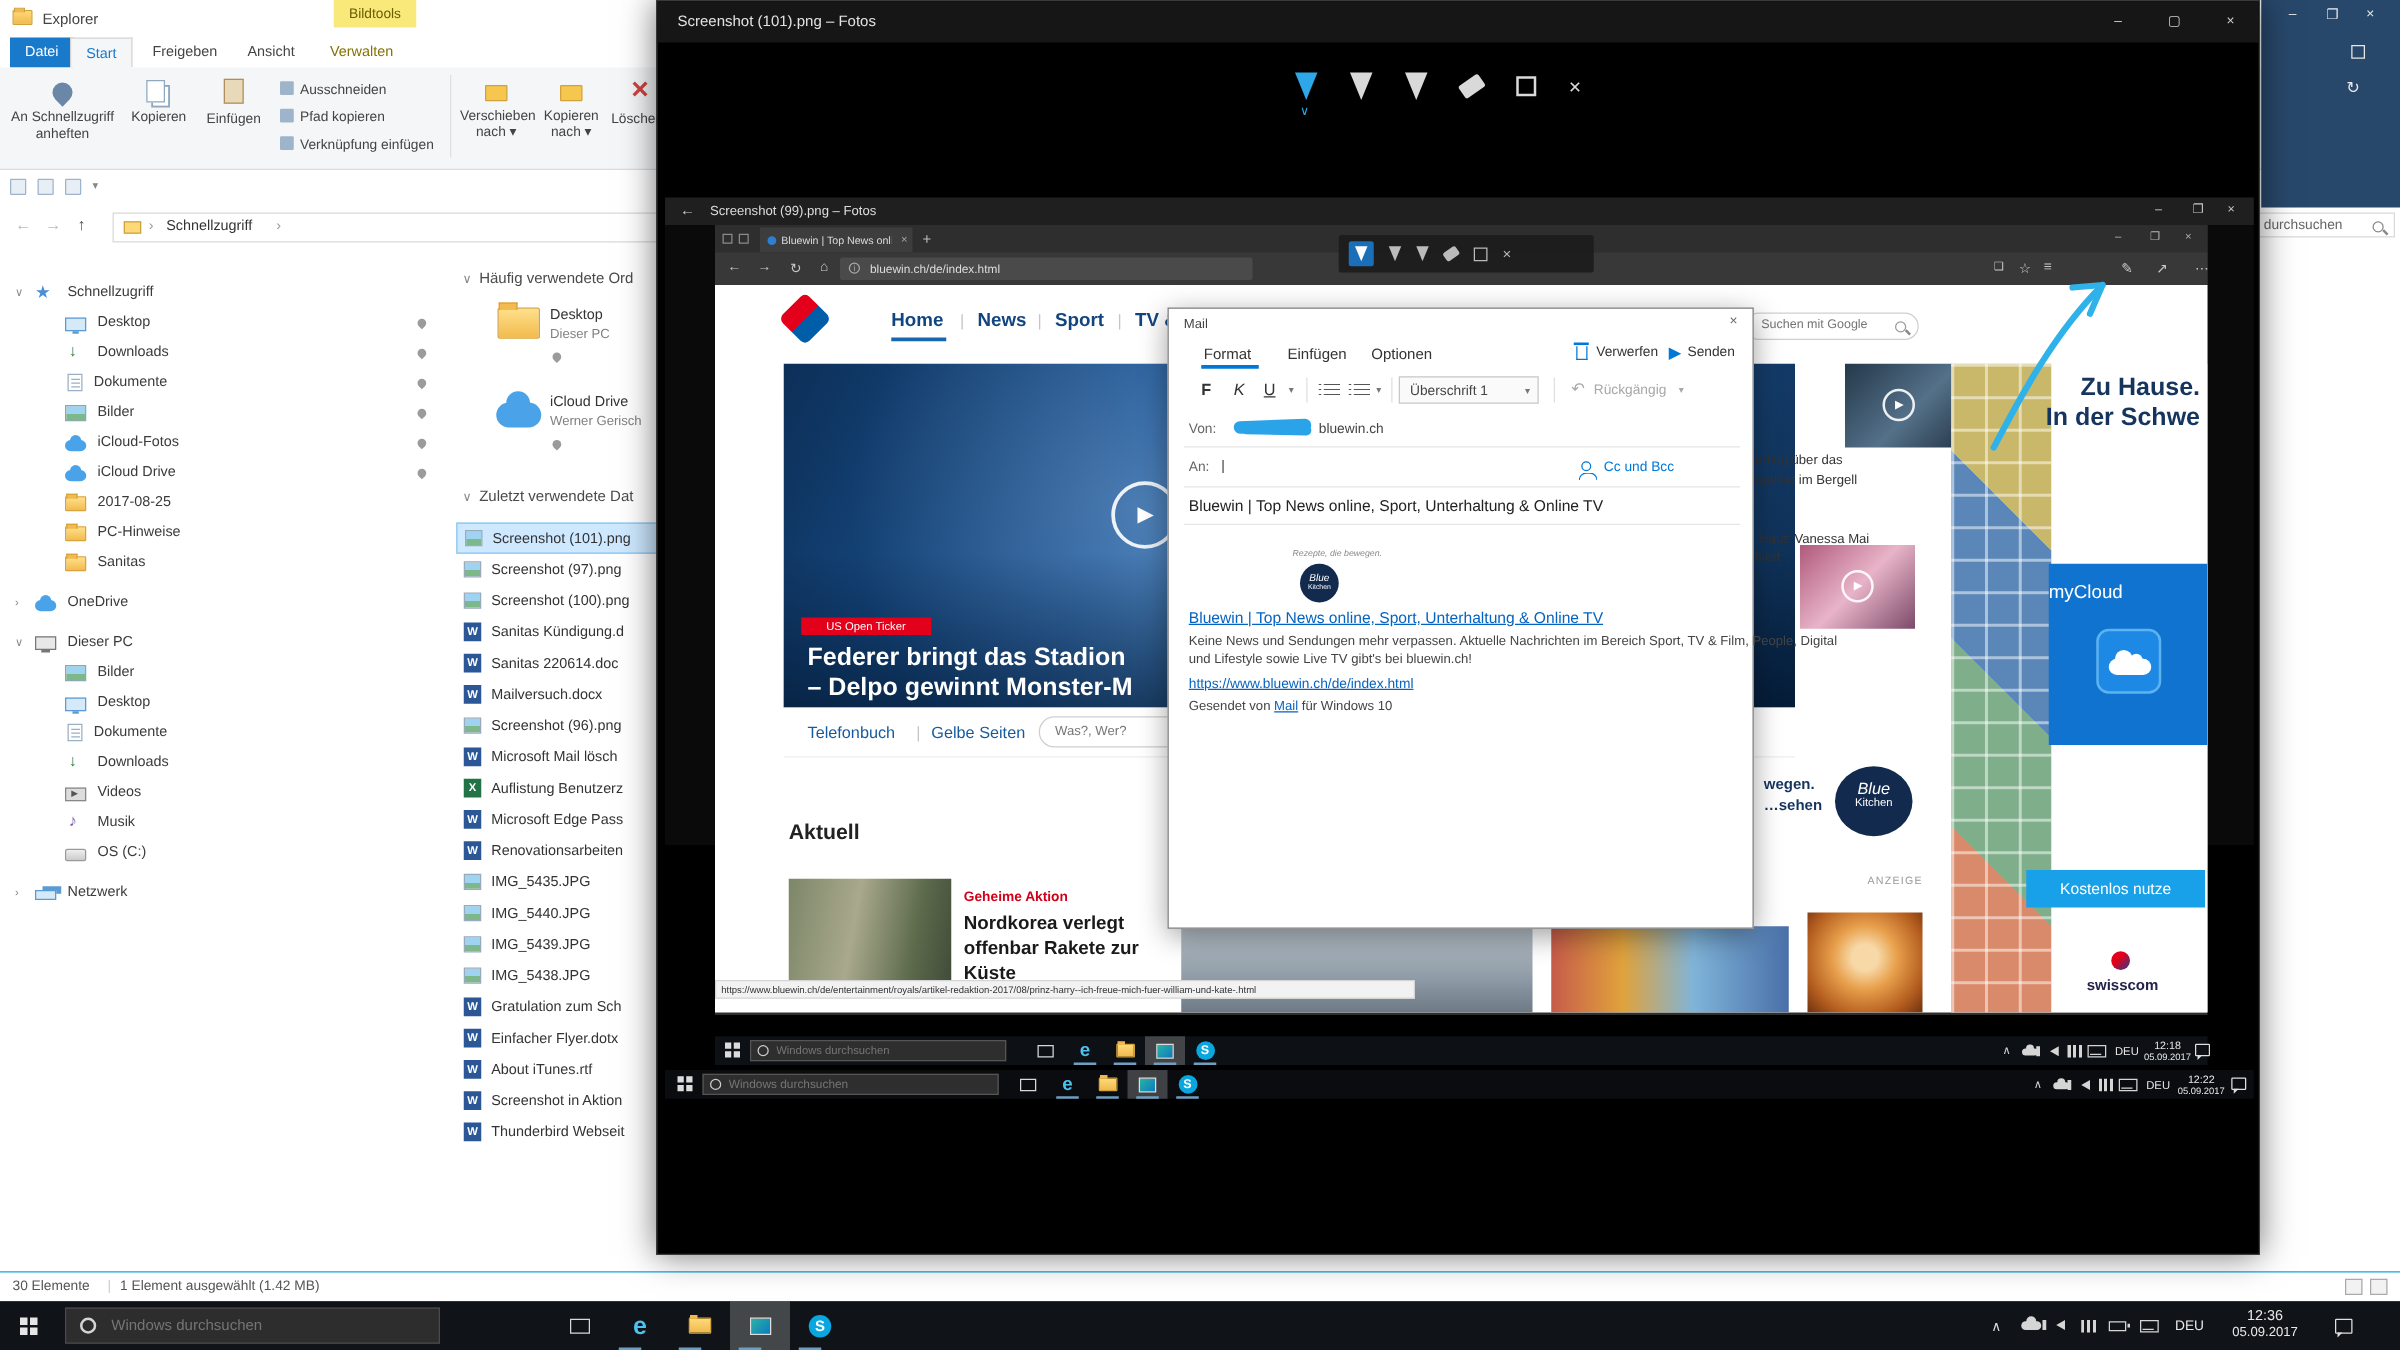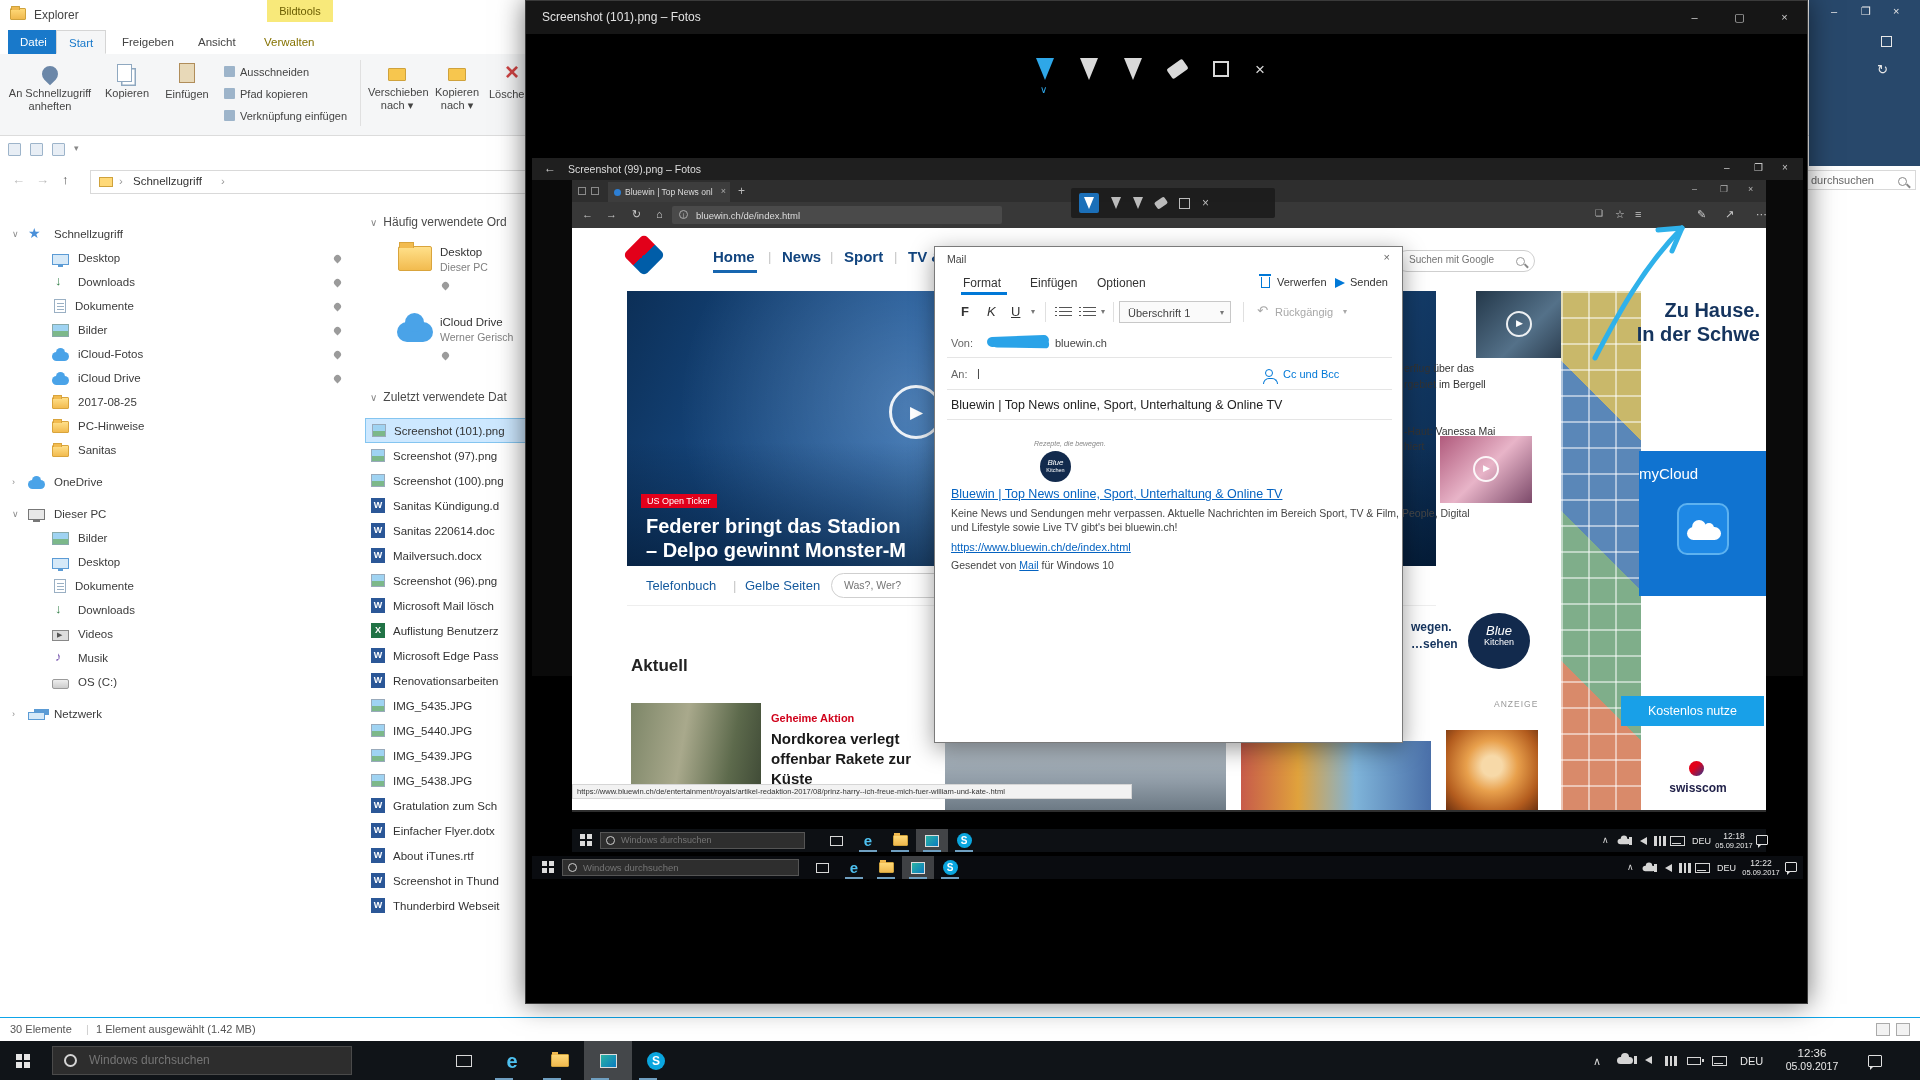--- a/index.html
+++ b/index.html
@@ -146,21 +146,21 @@
 .bw-logo{position:absolute;left:57px;top:12px;width:30px;height:30px;transform:rotate(45deg);background:linear-gradient(90deg,#e2001a 50%,#005da8 50%);border-radius:5px}
 .bw-nav-item{position:absolute;top:20px;font-size:15px;font-weight:bold;color:#12457f}
 .bw-sep{position:absolute;top:21px;color:#c5c5c5;font-size:13px}
 .bw-underline{position:absolute;top:42px;height:3px;background:#1766b0}
 .bw-search{position:absolute;left:824px;top:22px;width:139px;height:22px;border:1px solid #cfcfcf;border-radius:12px}
 .bw-search input{position:absolute;left:12px;top:3px;width:100px;font-size:10px;color:#8a8a8a}
 .hero{position:absolute;left:55px;top:63px;width:809px;height:275px;background:radial-gradient(circle at 35% 42%,rgba(255,255,255,.2),transparent 42%),linear-gradient(115deg,#0c2f57,#1d5a9e 35%,#3f84c6 55%,#16406f 80%,#0b2a4d)}
 .hero::after{content:"";position:absolute;inset:0;background:linear-gradient(transparent 55%,rgba(0,18,40,.6))}
 .play{position:absolute;width:54px;height:54px;border:3px solid rgba(255,255,255,.9);border-radius:50%;z-index:2}
 .play::after{content:"▶";position:absolute;left:18px;top:14px;color:#fff;font-size:17px}
-.hero-badge{position:absolute;left:14px;bottom:58px;background:#e2001a;color:#fff;font-size:9px;padding:2px 6px;z-index:2}
+.hero-badge{position:absolute;left:14px;bottom:58px;background:#e2001a;color:#fff;font-size:9px;padding:2px 20px;z-index:2}
 .hero-t{position:absolute;left:19px;color:#fff;font-size:20px;font-weight:bold;z-index:2;white-space:nowrap}
 .phonebar{position:absolute;left:55px;top:338px;width:809px;height:40px;background:#fff;border-bottom:1px solid #eee}
 .pb-link{position:absolute;top:12px;font-size:13px;color:#155a9e}
 .pb-pill{position:absolute;left:204px;top:7px;width:135px;height:25px;border:1px solid #cfcfcf;border-radius:13px}
 .pb-pill input{position:absolute;left:12px;top:5px;width:100px;font-size:10.5px;color:#999}
 .aktuell{position:absolute;left:59px;top:428px;font-size:17px;font-weight:bold;color:#222}
 .art-img{position:absolute;left:59px;top:475px;width:130px;height:95px;background:linear-gradient(100deg,#7d8668,#a9a98c 40%,#5d6a4c 75%,#3f4a36)}
 .art-kick{position:absolute;left:199px;top:484px;font-size:11px;font-weight:bold;color:#d0021b}
 .art-t{position:absolute;left:199px;font-size:15px;font-weight:bold;color:#1a1a1a}
 .jet{position:absolute;left:373px;top:513px;width:281px;height:69px;background:linear-gradient(180deg,#b9c3cb,#8f9ba6 60%,#6d7a85)}
@@ -556,21 +556,21 @@
         <div class="file-row">
           <span class="doc-ic di-word"></span>
           <span>Einfacher Flyer.dotx</span>
         </div>
         <div class="file-row">
           <span class="doc-ic di-word"></span>
           <span>About iTunes.rtf</span>
         </div>
         <div class="file-row">
           <span class="doc-ic di-word"></span>
-          <span>Screenshot in Thund</span>
+          <span>Screenshot in Aktion</span>
         </div>
         <div class="file-row">
           <span class="doc-ic di-word"></span>
           <span>Thunderbird Webseit</span>
         </div>
       </div>
 
     <div class="statusbar">
       <span style="position:absolute;left:10px;top:5px">30 Elemente</span>
       <span style="position:absolute;left:86px;top:5px;color:#ccc">|</span>

